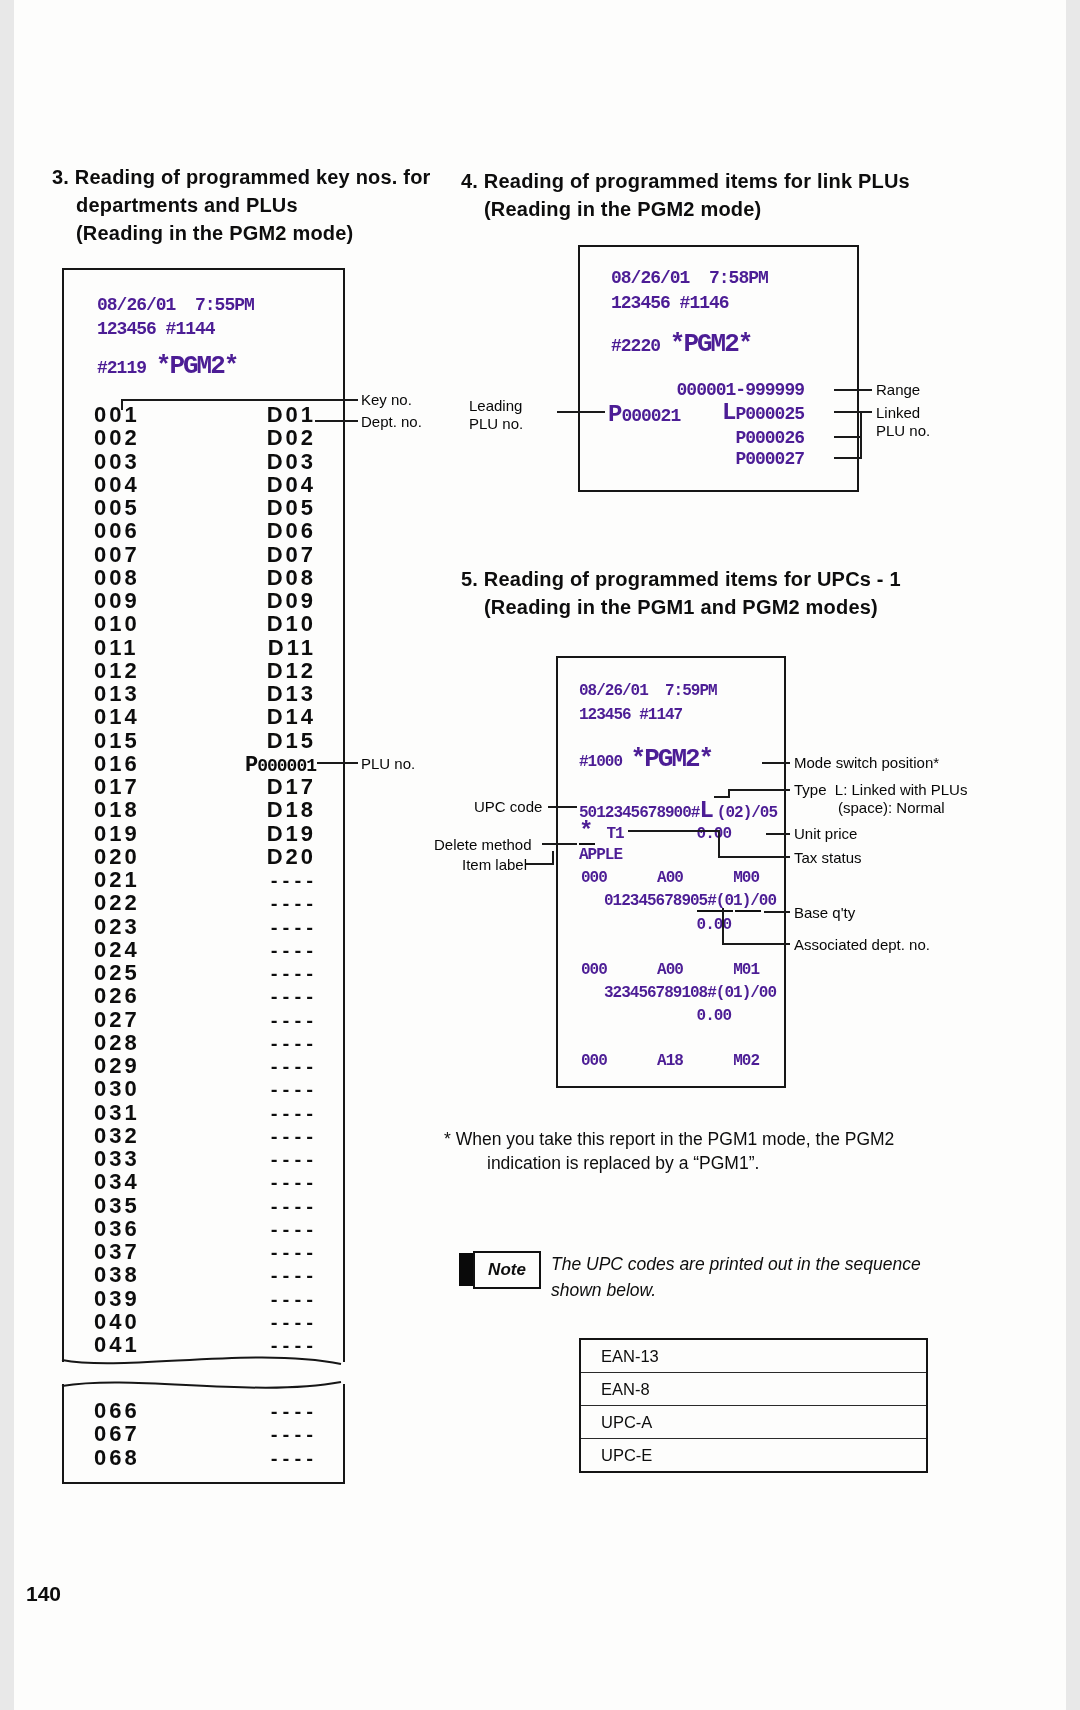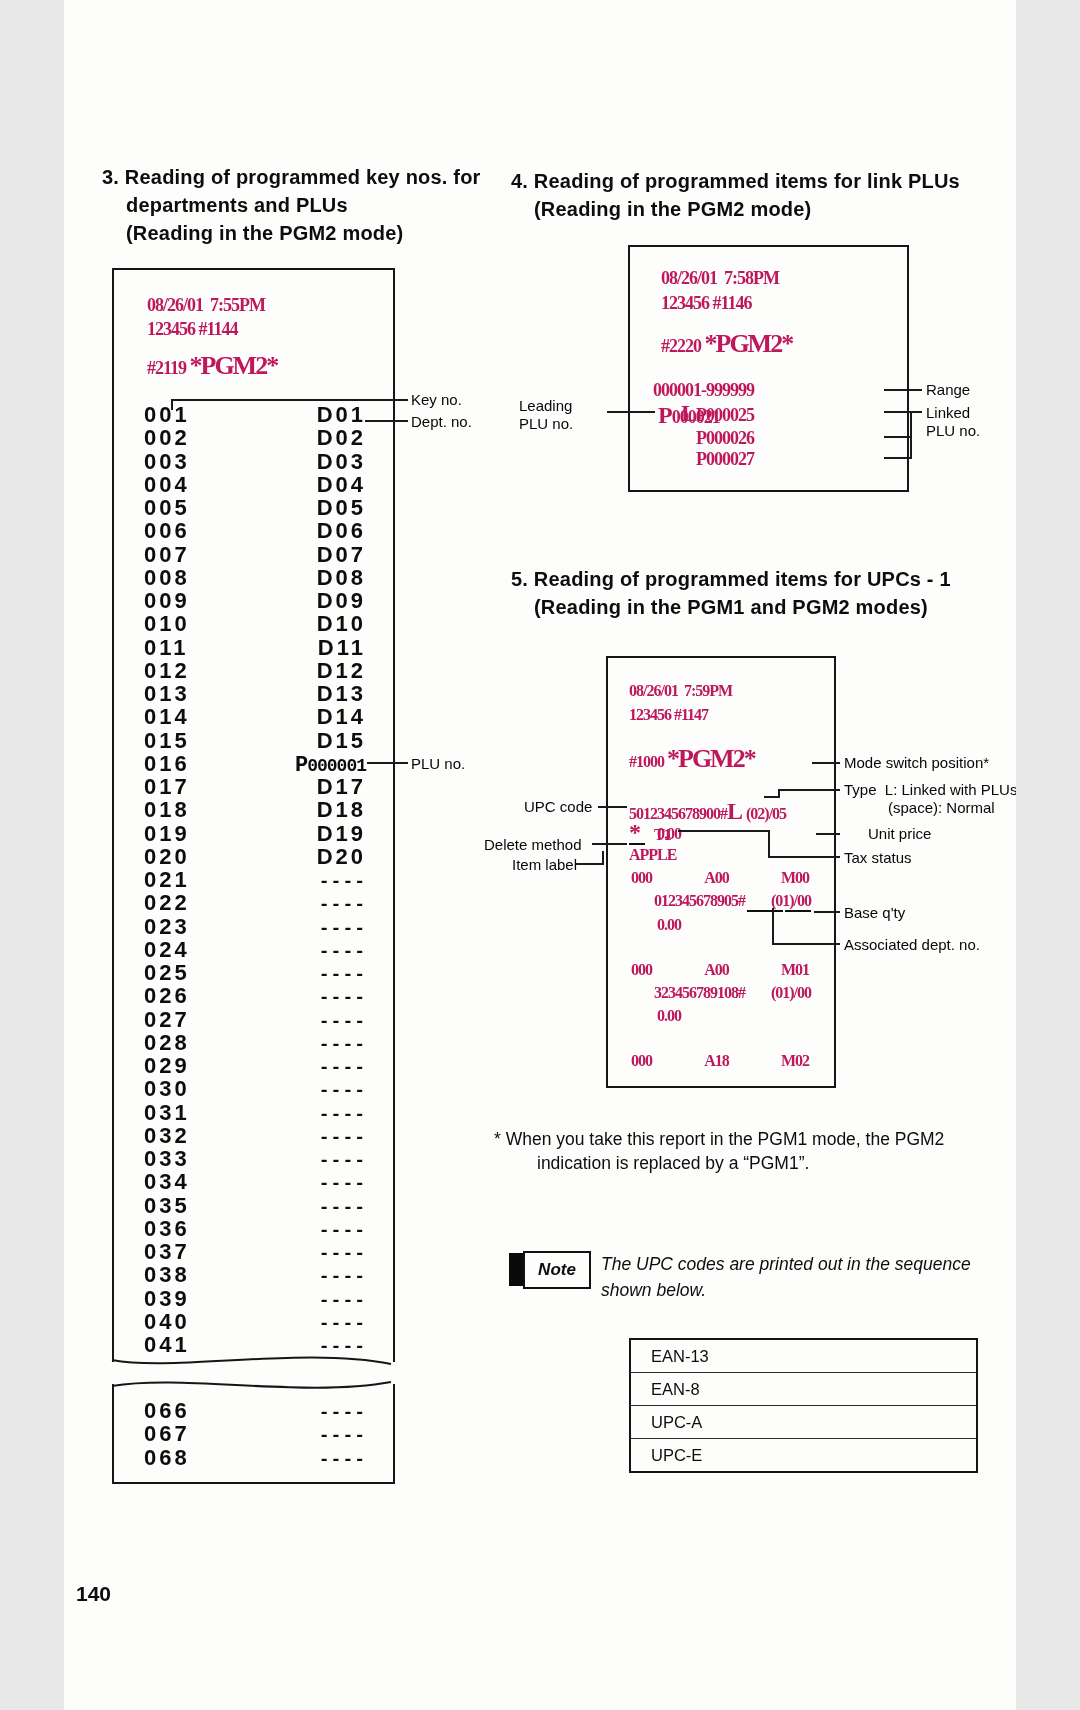--- a/index.html
+++ b/index.html
@@ -1,21 +1,21 @@
 <!DOCTYPE html>
 <html><head>
 <meta charset="utf-8">
 <style>
   html,body{margin:0;padding:0;background:#e8e8e8;}
-  #canvas{position:relative;width:952px;height:1710px;background:#fdfdfc;margin:0 auto;
+  #canvas{position:relative;width:1052px;height:1710px;background:#fdfdfc;margin:0 auto;
           font-family:"Liberation Sans",sans-serif;color:#0d0d0d;overflow:hidden;}
   .abs{position:absolute;}
   .h1{font-size:20px;font-weight:bold;letter-spacing:.2px;white-space:pre;}
-  .mono{font-family:Liberation Serif, serif;font-weight:bold;
-        letter-spacing:-1px;white-space:pre;color:#be185d;line-height:1;}
+  .mono{font-family:Liberation Mono, monospace;font-weight:bold;
+        letter-spacing:-1px;white-space:pre;color:#4c1d95;line-height:1;}
   .m18{font-size:18px;}
   .m16{font-size:16px;}
   .big{font-size:26px;letter-spacing:-2px;}
   .bigL{font-size:24px;letter-spacing:-1px;}
   .box{border:2px solid #161616;}
   .rbox{position:absolute;background:transparent;}
   .hl{position:absolute;height:2px;background:#1a1a1a;}
   .vl{position:absolute;width:2px;background:#1a1a1a;}
   .lbl{position:absolute;font-size:15px;color:#070707;white-space:pre;line-height:1.15;}
   .keylist{position:absolute;display:flex;flex-direction:column;}
@@ -319,21 +319,21 @@
   </div>
 
   <div class="hl" style="left:748px;top:762px;width:28px;"></div>
   <div class="lbl" style="left:780px;top:754px;">Mode switch position*</div>
   <div class="hl" style="left:714px;top:789px;width:62px;"></div>
   <div class="vl" style="left:714px;top:789px;height:9px;"></div>
   <div class="hl" style="left:700px;top:796px;width:15px;"></div>
   <div class="lbl" style="left:780px;top:781px;">Type  L: Linked with PLUs</div>
   <div class="lbl" style="left:824px;top:799px;">(space): Normal</div>
   <div class="hl" style="left:752px;top:833px;width:24px;"></div>
-  <div class="lbl" style="left:780px;top:825px;margin-left:24px;">Unit price</div>
+  <div class="lbl" style="left:780px;top:825px;">Unit price</div>
   <div class="hl" style="left:614px;top:830px;width:92px;"></div>
   <div class="vl" style="left:704px;top:830px;height:28px;"></div>
   <div class="hl" style="left:704px;top:856px;width:72px;"></div>
   <div class="lbl" style="left:780px;top:849px;">Tax status</div>
   <div class="hl" style="left:750px;top:911px;width:26px;"></div>
   <div class="lbl" style="left:780px;top:904px;">Base q'ty</div>
   <div class="vl" style="left:708px;top:908px;height:37px;"></div>
   <div class="hl" style="left:708px;top:943px;width:68px;"></div>
   <div class="lbl" style="left:780px;top:936px;">Associated dept. no.</div>
 

